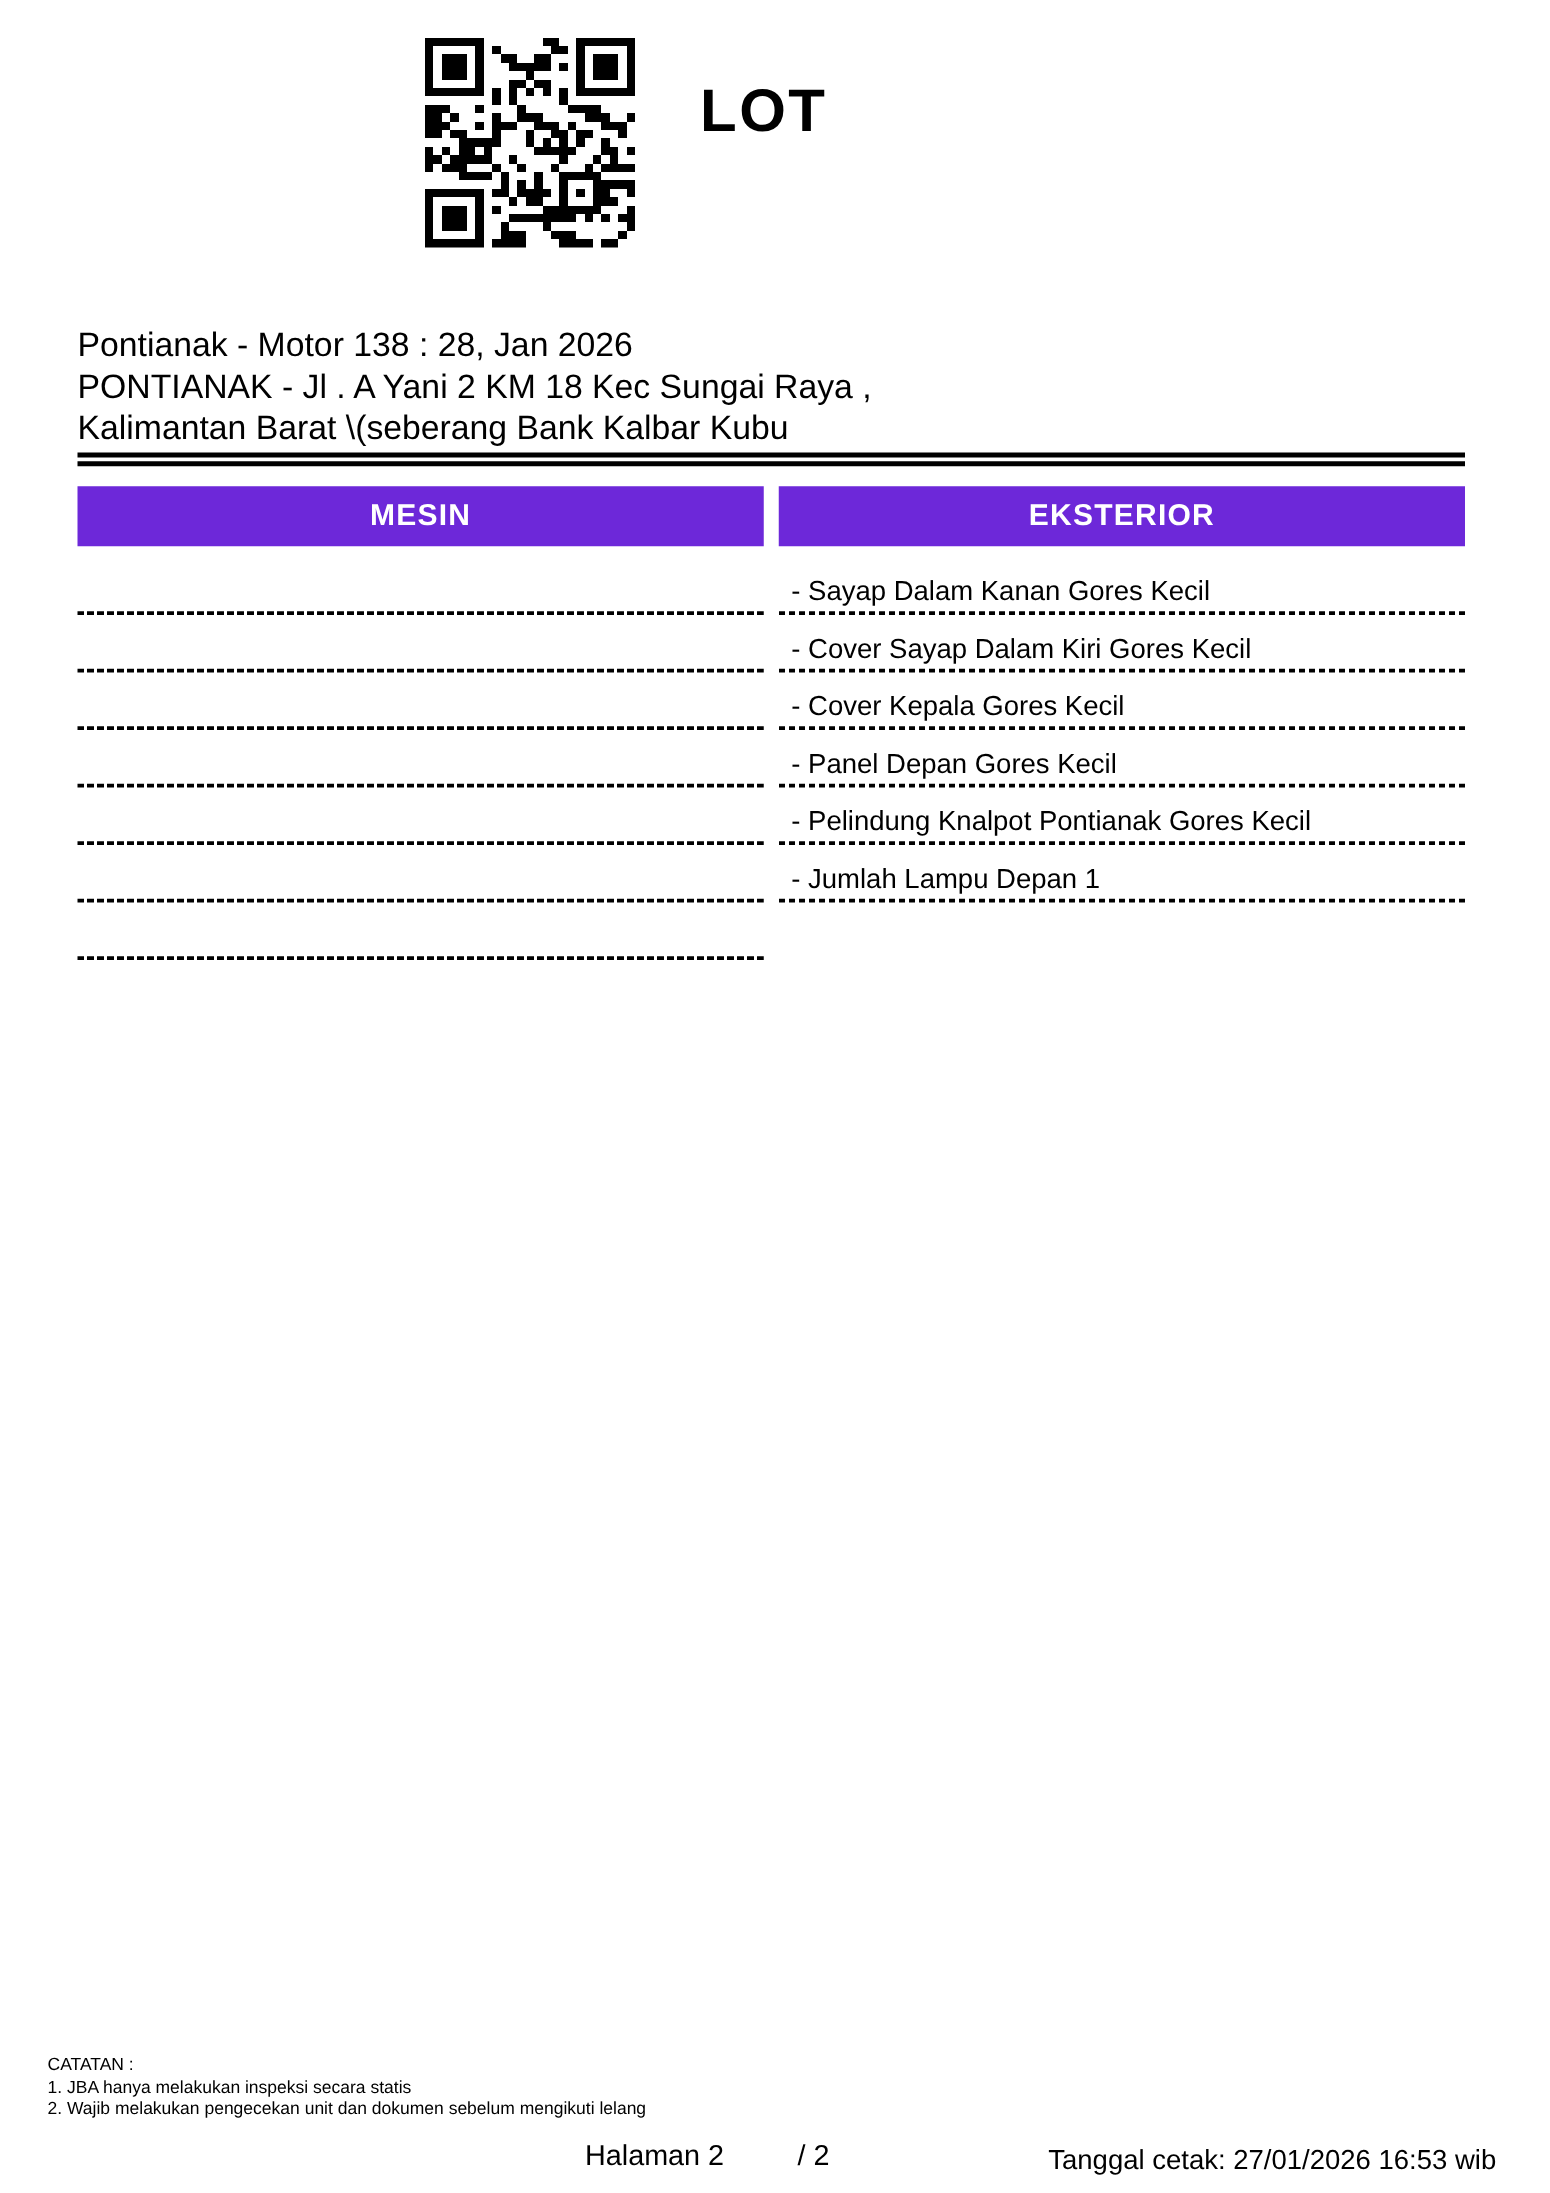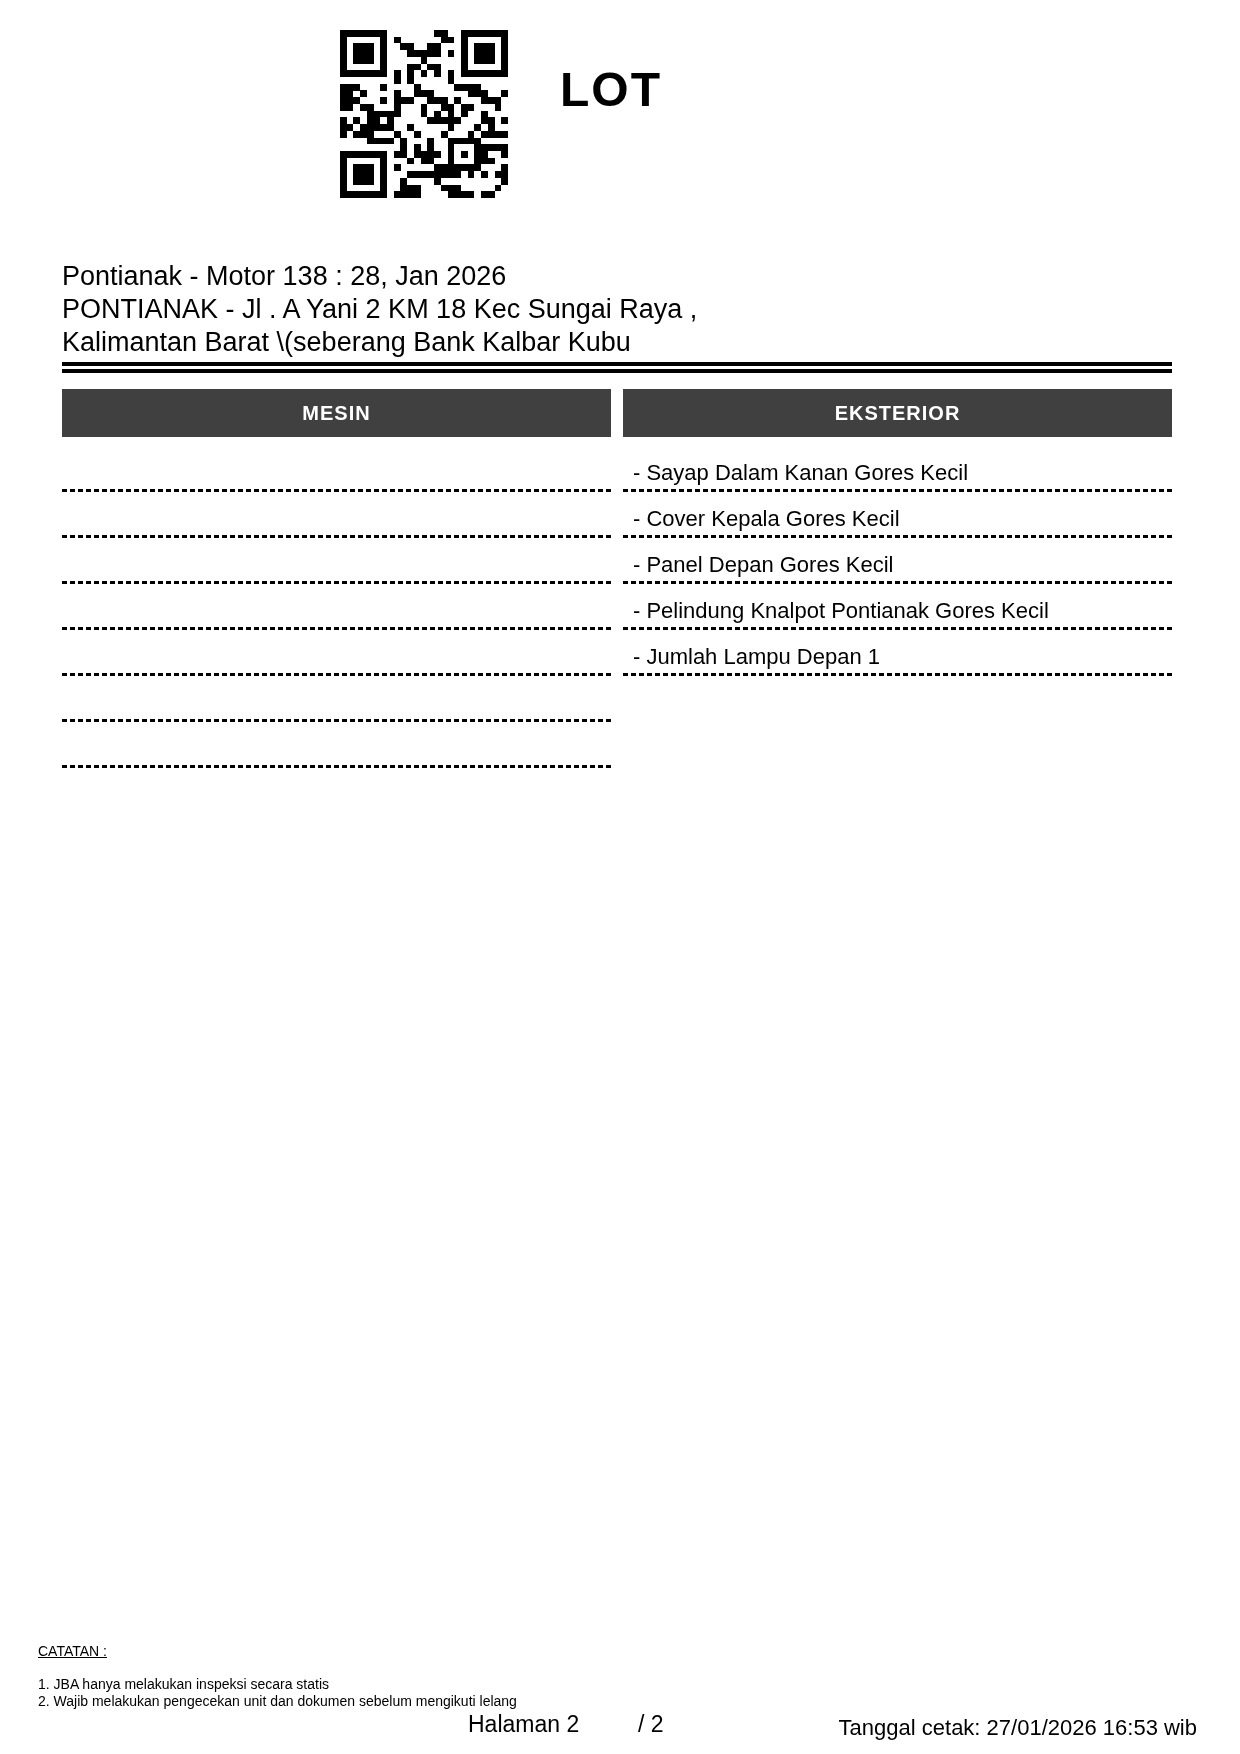--- a/index.html
+++ b/index.html
@@ -45,40 +45,40 @@
     border-bottom: 4px solid #000;
   }
 
   
   .cols {
     position: absolute; left: 62px; top: 389px; width: 1110px;
     display: flex; gap: 12px;
   }
   .col { flex: 1; }
   .col-header {
-    height: 48px; background: #404040; color: #fff;
-    font-size: 20px; font-weight: bold;
+    height: 48px; background: #6d28d9; color: #fff;
+    font-size: 24px; font-weight: bold;
     display: flex; align-items: center; justify-content: center;
     letter-spacing: 1px;
   }
   .rows { margin-top: 9px; }
   .trow {
     height: 46px; position: relative;
     display: flex; align-items: flex-end;
     padding-left: 10px; padding-bottom: 6px;
     font-size: 22px;
   }
   .trow::after {
     content: ""; position: absolute; left: 0; right: 0; bottom: 0; height: 3px;
     background-image: repeating-linear-gradient(90deg, #000 0 5px, transparent 5px 8px);
   }
 
   
   .notes { position: absolute; left: 38px; top: 1643px; font-size: 14px; line-height: 17px; }
-  .notes-title { margin-bottom: 16px; text-decoration: underline; }
+  .notes-title { margin-bottom: 1px; }
   .note-line { margin-left: 0; }
 
   
   .footer { position: absolute; left: 0; top: 1708px; width: 1240px; height: 40px; font-size: 23px; }
   .page-label { position: absolute; left: 468px; top: 3px; }
   .page-total { position: absolute; left: 638px; top: 3px; }
   .print-date { position: absolute; right: 43px; top: 7px; font-size: 22px; }
 </style>
 </head>
 <body>
@@ -411,20 +411,23 @@
           <div class="trow"></div>
         </div>
     </div>
     <div class="col">
       <div class="col-header">EKSTERIOR</div>
       <div class="rows">
           <div class="trow">
             <span>- Sayap Dalam Kanan Gores Kecil</span>
           </div>
           <div class="trow">
+            <span>- Cover Sayap Dalam Kiri Gores Kecil</span>
+          </div>
+          <div class="trow">
             <span>- Cover Kepala Gores Kecil</span>
           </div>
           <div class="trow">
             <span>- Panel Depan Gores Kecil</span>
           </div>
           <div class="trow">
             <span>- Pelindung Knalpot Pontianak Gores Kecil</span>
           </div>
           <div class="trow">
             <span>- Jumlah Lampu Depan 1</span>

